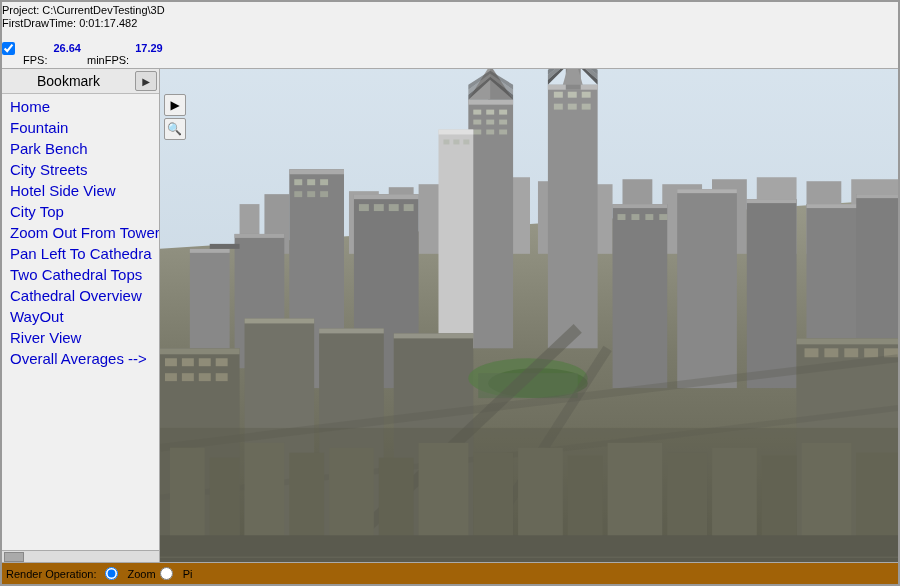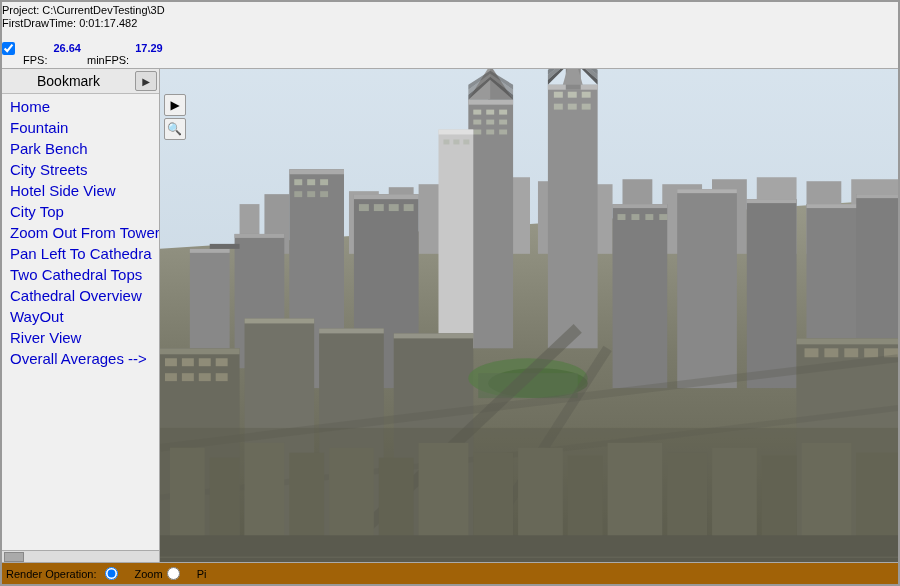--- a/index.html
+++ b/index.html
@@ -141,21 +141,21 @@
     }
     .status-label { color: #000; }
     .radio-group {
       display: flex;
       align-items: center;
       gap: 4px;
     }
     .radio-group label {
       display: flex;
       align-items: center;
-      gap: 17px;
+      gap: 10px;
       cursor: pointer;
     }
   </style>
 </head>
 <body>
 
 <div id="top-bar">
   <div class="info-row">Project: C:\CurrentDevTesting\3D</div>
   <div class="info-row">FirstDrawTime: 0:01:17.482</div>
   <div class="fps-row">

